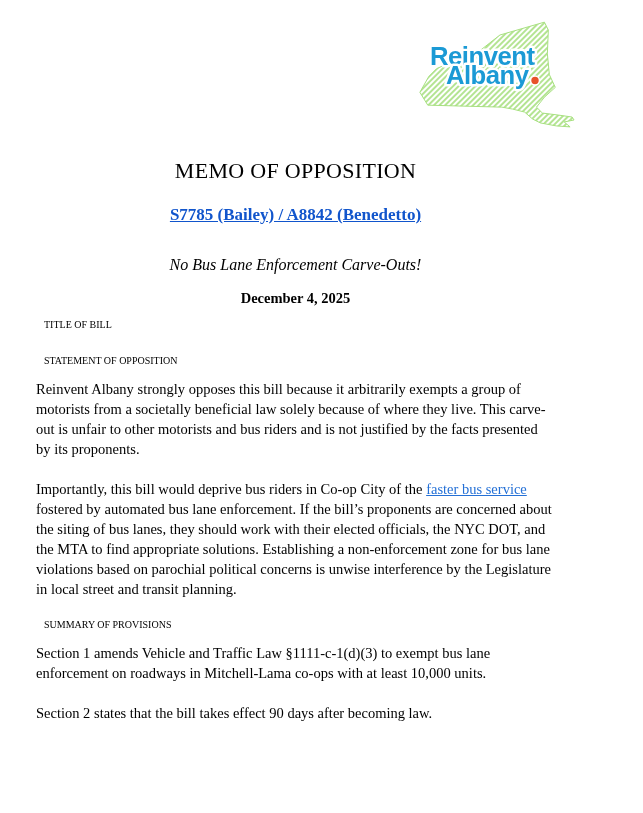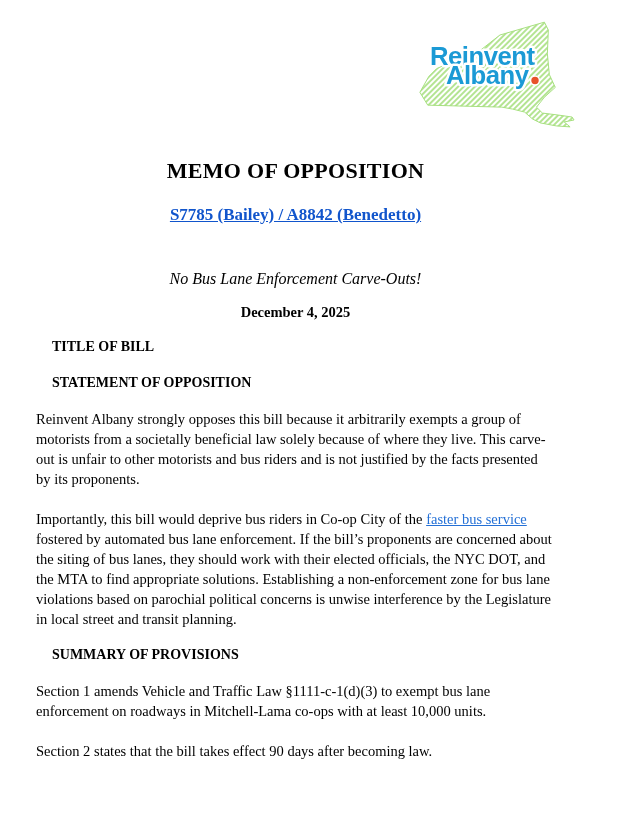--- a/index.html
+++ b/index.html
@@ -41,57 +41,57 @@
     stroke-linejoin: round;
   }
 
   
   .memo-title {
     margin: 0;
     padding-top: 157px;
     text-align: center;
     font-size: 22px;
     line-height: 27px;
-    font-weight: bold;
+    font-weight: normal;
     letter-spacing: 0.3px;
   }
   .bill-line {
     margin-top: 20px;
     text-align: center;
     font-size: 17px;
     line-height: 21px;
     font-weight: bold;
   }
   .bill-line a {
     color: var(--bill-link, #1155cc);
     text-decoration: underline;
     cursor: pointer;
   }
   .subtitle {
-    margin-top: 44px;
+    margin-top: 30px;
     text-align: center;
     font-size: 16px;
     line-height: 19px;
     font-style: italic;
   }
   .dateline {
     margin-top: 16px;
     text-align: center;
     font-size: 14.5px;
     line-height: 17px;
     font-weight: bold;
   }
 
   
   .body-start { margin-top: 21px; }
   h2.sec-heading {
-    margin: 16px;
-    font-size: 14px;
+    margin: 8px;
+    font-size: 10px;
     line-height: 20px;
-    font-weight: bold;
+    font-weight: normal;
   }
   h2.sec-gap { margin-top: 16px; }
   p.para {
     margin: 0;
     font-size: 14.5px;
     line-height: 20px;
   }
   p.para-gap { margin-top: 20px; }
   p.para a.inline-link {
     color: var(--body-link, #2470d6);

